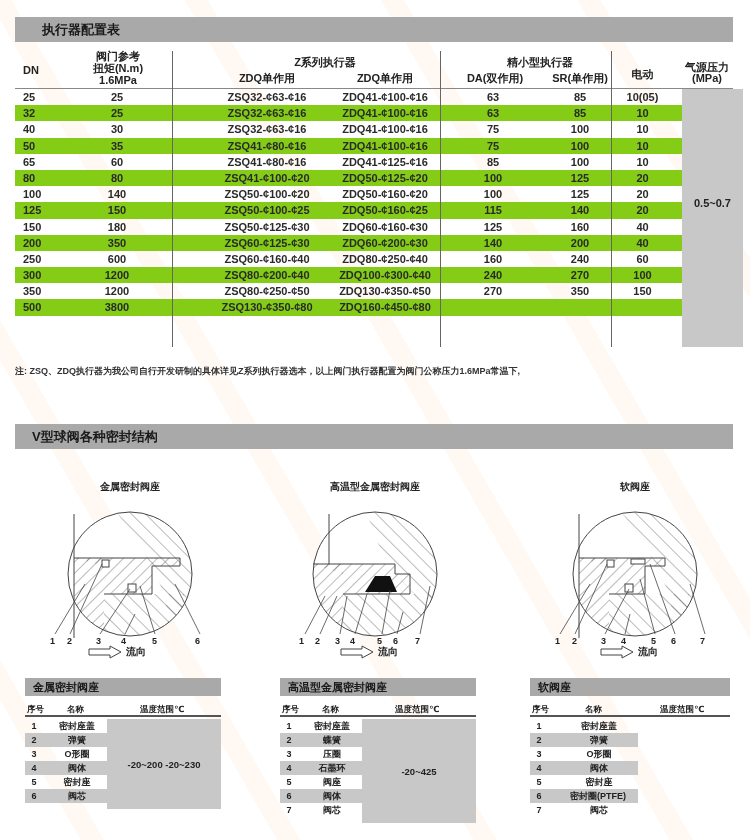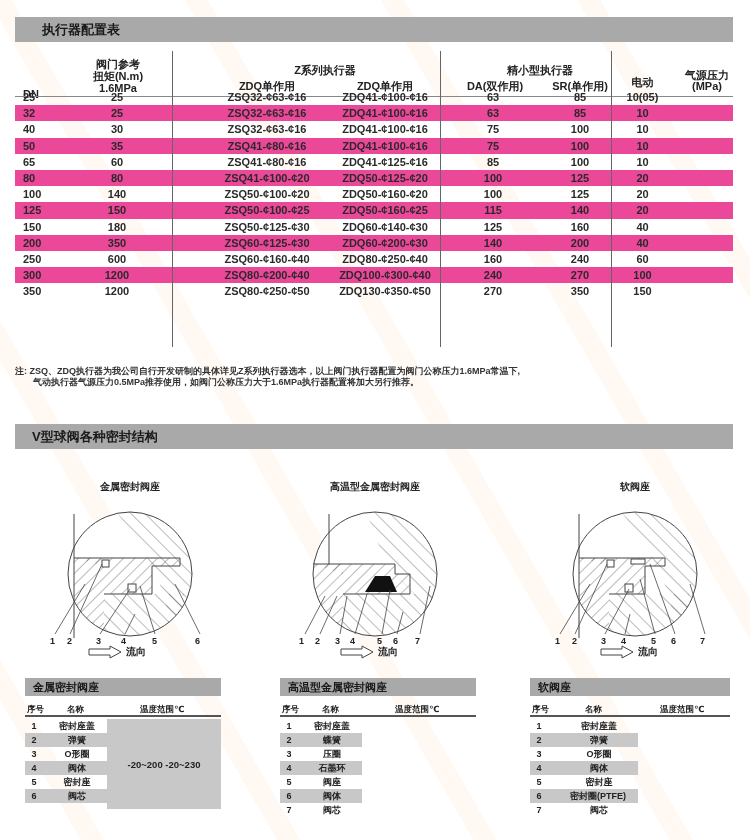--- a/index.html
+++ b/index.html
@@ -8,24 +8,24 @@
     background:
       repeating-linear-gradient(60deg, rgba(255,200,150,0.00) 0 70px, rgba(255,190,140,0.10) 70px 90px, rgba(255,200,150,0.00) 90px 170px);
   }
   .section-bar { position: absolute; left: 15px; width: 718px; background: #a9a9a9; color: #1a1a1a; font-weight: bold; font-size: 13px; padding-left: 17px; display: flex; align-items: center; z-index: 1; }
   #bar1 { top: 17px; height: 25px; padding-left: 27px; }
   #bar2 { top: 424px; height: 25px; }
 
   
   .act-table { position: absolute; left: 15px; top: 49px; width: 718px; z-index: 1; }
   .act-head { position: relative; height: 40px; font-weight: bold; font-size: 11px; color: #222; }
-  .act-head div { position: absolute; text-align: center; line-height: 11px; margin-top: 8px; }
+  .act-head div { position: absolute; text-align: center; line-height: 11px; }
   .vline { position: absolute; width: 1px; background: #666; }
   .act-row { position: relative; height: 16.2px; font-size: 11px; font-weight: bold; color: #2a2a2a; }
-  .act-row.shaded { background: #ec4899; }
+  .act-row.shaded { background: #84cc16; }
   .act-row span { position: absolute; top: 2px; text-align: center; line-height: 12px; }
   .c-dn { left: 8px; width: 32px; text-align: left !important; }
   .c-tq { left: 72px; width: 60px; }
   .c-zsq { left: 182px; width: 140px; }
   .c-zdq { left: 300px; width: 140px; }
   .c-da { left: 453px; width: 50px; }
   .c-sr { left: 535px; width: 60px; }
   .c-el { left: 600px; width: 55px; }
   .pressure-cell { position: absolute; left: 667px; top: 40px; width: 61px; height: 258px; background: #c8c8c8; z-index: 2; font-size: 11px; font-weight: bold; display: flex; align-items: center; justify-content: center; padding-bottom: 30px; }
   .head-rule { position: absolute; left: 0; right: 0; top: 39px; height: 1px; background: #888; }
@@ -54,21 +54,21 @@
 </style>
 </head>
 <body>
 
 <div class="watermark"></div>
 
 <div class="section-bar" id="bar1">执行器配置表</div>
 
 <div class="act-table">
   <div class="act-head">
-    <div style="left:8px; top:32px; width:30px; text-align:left;">DN</div>
+    <div style="left:8px; top:16px; width:30px; text-align:left;">DN</div>
     <div style="left:68px; top:2px; width:70px;">阀门参考</div>
     <div style="left:68px; top:14px; width:70px;">扭矩(N.m)</div>
     <div style="left:68px; top:26px; width:70px;">1.6MPa</div>
     <div style="left:200px; top:8px; width:220px;">Z系列执行器</div>
     <div style="left:182px; top:24px; width:140px;">ZDQ单作用</div>
     <div style="left:300px; top:24px; width:140px;">ZDQ单作用</div>
     <div style="left:440px; top:8px; width:170px;">精小型执行器</div>
     <div style="left:440px; top:24px; width:80px;">DA(双作用)</div>
     <div style="left:525px; top:24px; width:80px;">SR(单作用)</div>
     <div style="left:600px; top:20px; width:55px;">电动</div>
@@ -147,21 +147,21 @@
         <span class="c-zsq">ZSQ50-¢100-¢25</span>
         <span class="c-zdq">ZDQ50-¢160-¢25</span>
         <span class="c-da">115</span>
         <span class="c-sr">140</span>
         <span class="c-el">20</span>
       </div>
     <div class="act-row">
         <span class="c-dn">150</span>
         <span class="c-tq">180</span>
         <span class="c-zsq">ZSQ50-¢125-¢30</span>
-        <span class="c-zdq">ZDQ60-¢140-¢30</span>
+        <span class="c-zdq">ZDQ60-¢160-¢30</span>
         <span class="c-da">125</span>
         <span class="c-sr">160</span>
         <span class="c-el">40</span>
       </div>
     <div class="act-row shaded">
         <span class="c-dn">200</span>
         <span class="c-tq">350</span>
         <span class="c-zsq">ZSQ60-¢125-¢30</span>
         <span class="c-zdq">ZDQ60-¢200-¢30</span>
         <span class="c-da">140</span>
@@ -188,30 +188,39 @@
       </div>
     <div class="act-row">
         <span class="c-dn">350</span>
         <span class="c-tq">1200</span>
         <span class="c-zsq">ZSQ80-¢250-¢50</span>
         <span class="c-zdq">ZDQ130-¢350-¢50</span>
         <span class="c-da">270</span>
         <span class="c-sr">350</span>
         <span class="c-el">150</span>
       </div>
-  </div>
-
+    <div class="act-row shaded">
+        <span class="c-dn">500</span>
+        <span class="c-tq">3800</span>
+        <span class="c-zsq">ZSQ130-¢350-¢80</span>
+        <span class="c-zdq">ZDQ160-¢450-¢80</span>
+        <span class="c-da"></span>
+        <span class="c-sr"></span>
+        <span class="c-el"></span>
+      </div>
+  </div>
+
+  <div class="pressure-cell">0.5~0.7</div>
   <div class="vline" style="left:157px; top:2px; height:296px;"></div>
   <div class="vline" style="left:425px; top:2px; height:296px;"></div>
   <div class="vline" style="left:596px; top:2px; height:296px;"></div>
 </div>
 
 <div class="note">
   <div>注: ZSQ、ZDQ执行器为我公司自行开发研制的具体详见Z系列执行器选本，以上阀门执行器配置为阀门公称压力1.6MPa常温下,</div>
-  <div class="l2">气动执行器气源压力0.5MPa推荐使用，如阀门公称压力大于1.6MPa执行器配置将加大另行推荐。</div>
 </div>
 
 <div class="section-bar" id="bar2">V型球阀各种密封结构</div>
 
 <svg width="0" height="0" style="position:absolute">
   <defs>
     <pattern id="hatch" patternUnits="userSpaceOnUse" width="8" height="8" patternTransform="rotate(45)">
       <line x1="0" y1="0" x2="0" y2="8" stroke="#555" stroke-width="0.8"></line>
     </pattern>
     <pattern id="hatch2" patternUnits="userSpaceOnUse" width="10" height="10" patternTransform="rotate(-45)">
@@ -391,20 +400,21 @@
 </div>
 
 <div class="seat-box" style="left:280px; width:196px;">
   <div class="seat-title">高温型金属密封阀座</div>
   <div class="seat-head">
     <span style="left:2px;">序号</span>
     <span style="left:42px;">名称</span>
     <span style="left:115px;">温度范围℃</span>
   </div>
   <div class="seat-body" style="height:104px; margin-top:2px;">
+    <div class="temp-cell" style="left:82px; width:114px; height:104px;">-20~425</div>
     <div class="seat-row">
         <div class="lcell" style="width:82px"></div>
         <span style="left:2px;width:14px">1</span>
         <span style="left:22px;width:60px">密封座盖</span>
       </div>
     <div class="seat-row shaded">
         <div class="lcell" style="width:82px"></div>
         <span style="left:2px;width:14px">2</span>
         <span style="left:22px;width:60px">蝶簧</span>
       </div>

